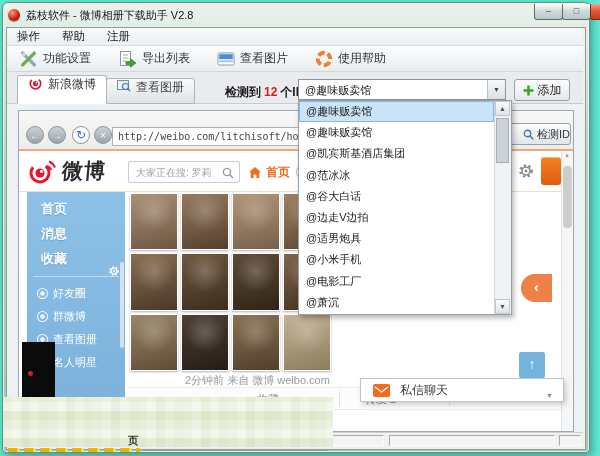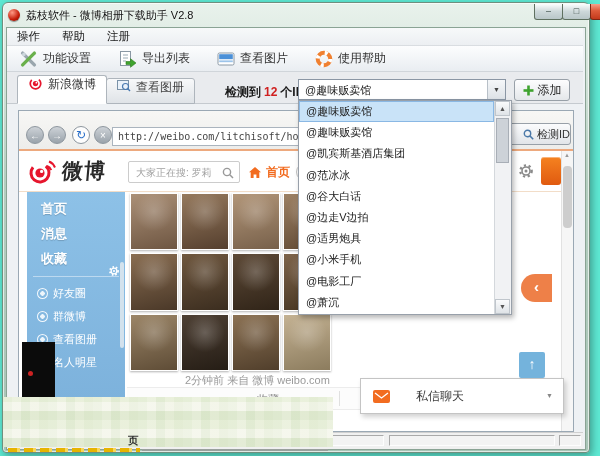--- a/index.html
+++ b/index.html
@@ -90,22 +90,22 @@
        box-sizing:border-box;background:radial-gradient(circle at 50% 50%, rgba(255,255,255,.85) 0 2px, transparent 2.5px);}
   .side-div{position:absolute;left:6px;top:84px;width:86px;height:1px;background:rgba(255,255,255,.45);}
   .side-scroll{position:absolute;right:1px;top:70px;width:4px;height:86px;background:rgba(230,236,240,.8);border-radius:2px;}
   
   .photo{position:absolute;border:1px solid #fff;box-shadow:0 1px 2px rgba(0,0,0,.3);box-sizing:border-box;}
   .timestamp{position:absolute;left:166px;top:222px;font-size:11px;color:#9a9a9a;}
   .actionbar{position:absolute;left:108px;top:236px;width:434px;height:21px;background:#fcfcfc;
        border-top:1px solid #ececec;border-bottom:1px solid #ececec;font-size:11px;color:#808080;}
   .act-sep{position:absolute;top:3px;width:1px;height:15px;background:#e0e0e0;}
   
-  .popup{left:360px;top:378px;width:204px;height:36px;background:#fff;border:1px solid #c4c4c4;
-       box-shadow:2px 3px 5px rgba(0,0,0,.18);z-index:12;display:flex;align-items:center;gap:26px;padding-left:12px;box-sizing:border-box;}
+  .popup{left:360px;top:378px;width:204px;height:24px;background:#fff;border:1px solid #c4c4c4;
+       box-shadow:2px 3px 5px rgba(0,0,0,.18);z-index:12;display:flex;align-items:center;gap:10px;padding-left:12px;box-sizing:border-box;}
   .popup-text{font-size:12px;color:#404040;}
   .popup-caret{position:absolute;right:10px;top:13px;font-size:7px;color:#888;}
   
   .pill{left:521px;top:274px;width:31px;height:28px;background:#ee8048;border-radius:14px 0 0 14px;z-index:13;
        color:#fff;font-size:15px;font-weight:bold;text-align:center;line-height:26px;}
   .upbtn{left:519px;top:352px;width:26px;height:26px;background:#74b3dc;border-radius:2px;z-index:13;
        color:#fff;font-size:14px;font-weight:bold;text-align:center;line-height:25px;}
   
   .statusbar{left:7px;top:432px;width:576px;height:16px;background:#f0f0f0;border-top:1px solid #cfcfcf;}
   .spanel{position:absolute;top:2px;height:11px;background:#f3f3f3;border:1px solid;border-color:#a9a9a9 #fdfdfd #fdfdfd #a9a9a9;box-sizing:border-box;}

